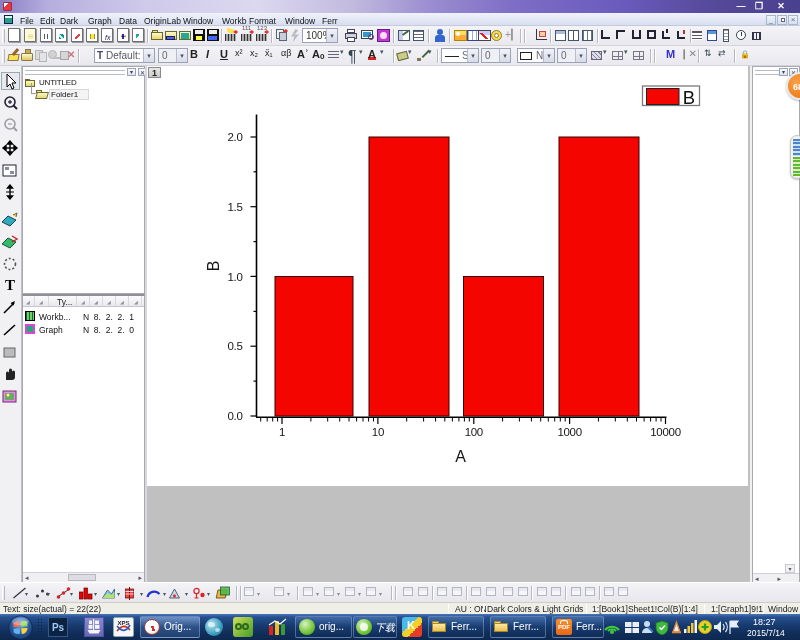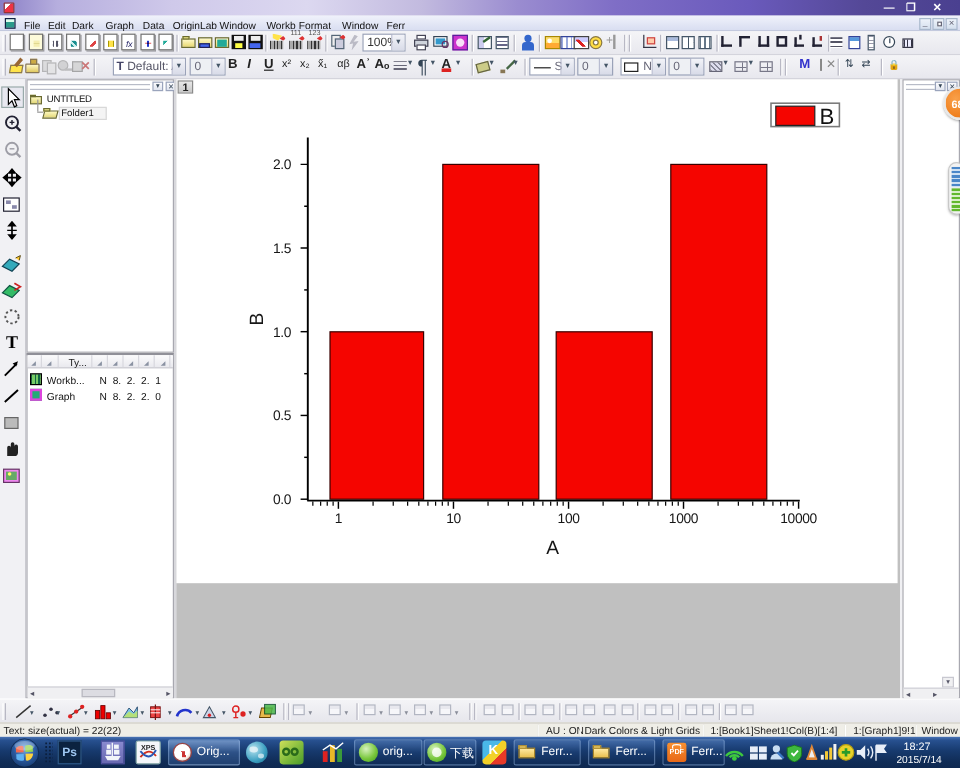--- a/index.html
+++ b/index.html
@@ -764,21 +764,21 @@
             <rect x="8" y="4" width="4" height="14" fill="#e8b828"></rect>
             <rect x="14" y="7" width="4" height="11" fill="#3a9a3a"></rect>
           </g>
           <path d="M2 8 l6 -4 5 3 6 -5" stroke="#fff" stroke-width="1.2" fill="none"></path>
         </svg>
     </div>
     <div class="tbbtn" style="left:295px;width:57px;">
       <div class="abs" style="left:3px;top:2px;width:16px;height:16px;border-radius:50%;background:radial-gradient(circle at 38% 32%,#d8f2c0,#7ac83e 55%,#3e9a1a);"></div>
       <span class="abs" style="left:23px;top:4px;">orig...</span>
     </div>
-    <div class="tbbtn" style="left:353px;width:44px;">
+    <div class="tbbtn" style="left:353px;width:44px;font-style:italic;">
       <div class="abs" style="left:2px;top:2px;width:16px;height:16px;border-radius:50%;background:radial-gradient(circle at 38% 32%,#d8f2c0,#7ac83e 55%,#3e9a1a);">
           <div class="abs" style="left:4px;top:4px;width:8px;height:8px;border-radius:50%;background:#fff;opacity:.8;"></div>
         </div>
       <span class="abs" style="left:21px;top:4px;">下载</span>
     </div>
     <div class="abs" style="left:402px;top:3px;width:20px;height:20px;border-radius:3px;background:linear-gradient(135deg,#4ab8e8 0 40%,#f2d028 40% 65%,#e83a28 65%);">
         <span class="abs" style="left:5px;top:2px;color:#fff;font-weight:bold;font-size:11px;">K</span>
       </div>
     <div class="tbbtn" style="left:428px;width:56px;">
       <div class="abs" style="left:3px;top:4px;width:15px;height:12px;">

